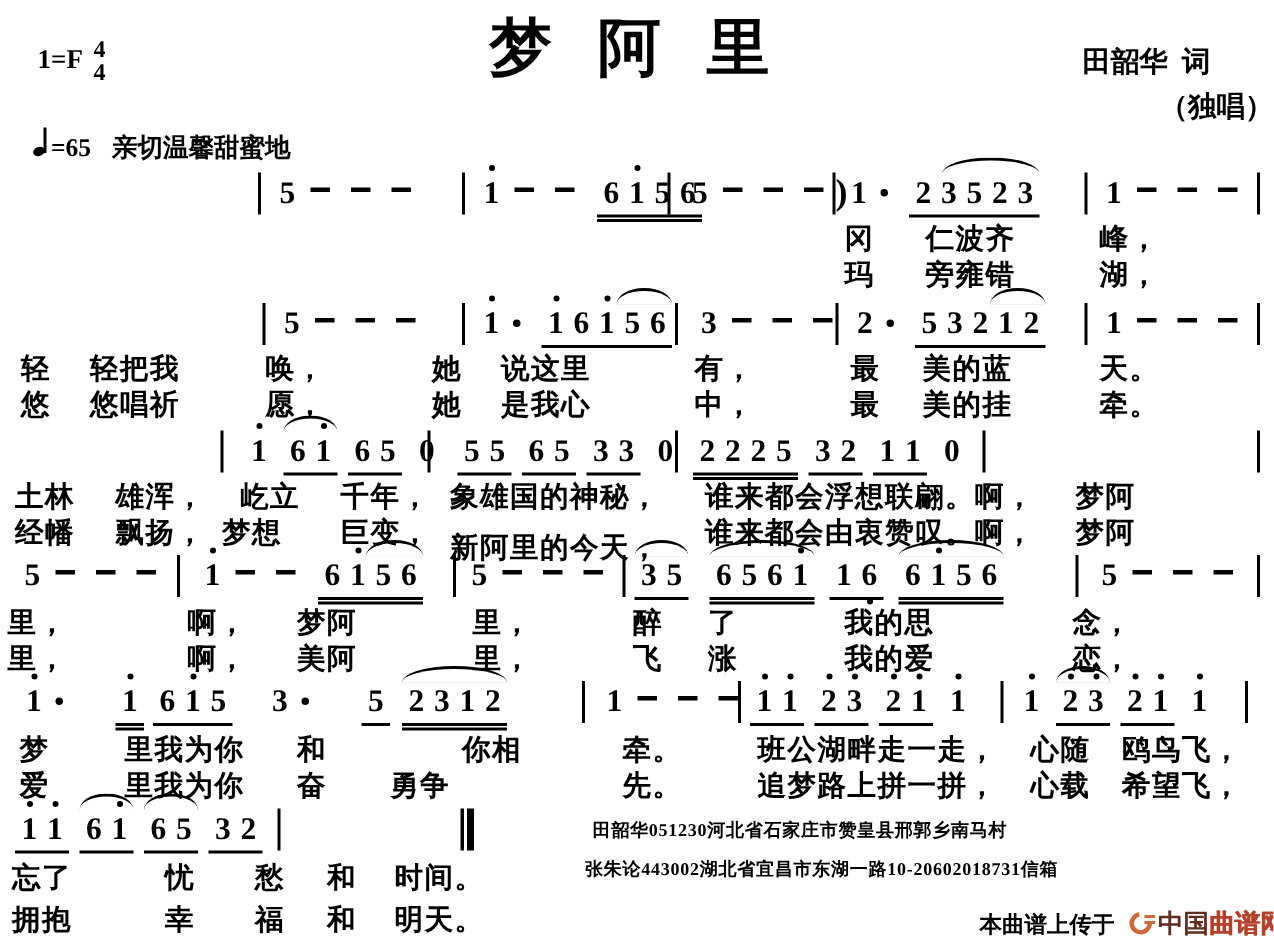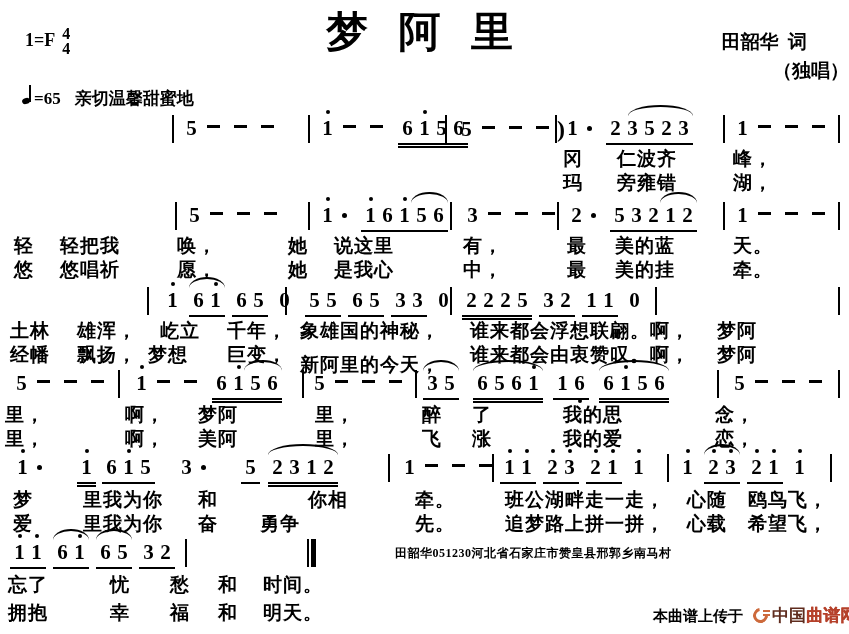--- a/index.html
+++ b/index.html
@@ -206,18 +206,19 @@
       <div class="lyr" style="left: 218px; top: 572px;">和</div>
       <div class="lyr" style="left: 263px; top: 572px;">时间。</div>
       <div class="lyr" style="left: 8px; top: 600px;">拥抱</div>
       <div class="lyr" style="left: 110px; top: 600px;">幸</div>
       <div class="lyr" style="left: 170px; top: 600px;">福</div>
       <div class="lyr" style="left: 218px; top: 600px;">和</div>
       <div class="lyr" style="left: 263px; top: 600px;">明天。</div>
     </div>
 
   <div class="addr" style="left:395px;top:545px;">田韶华051230河北省石家庄市赞皇县邢郭乡南马村</div>
+  <div class="addr" style="left:390px;top:571px;">张朱论443002湖北省宜昌市东湖一路10-20602018731信箱</div>
 
   <div class="wm">
     <span>本曲谱上传于</span><span class="cn-logo"></span><span class="z1">中国</span><span class="z2">曲谱网</span>
   </div>
 
 </div>
 
 </body></html>

